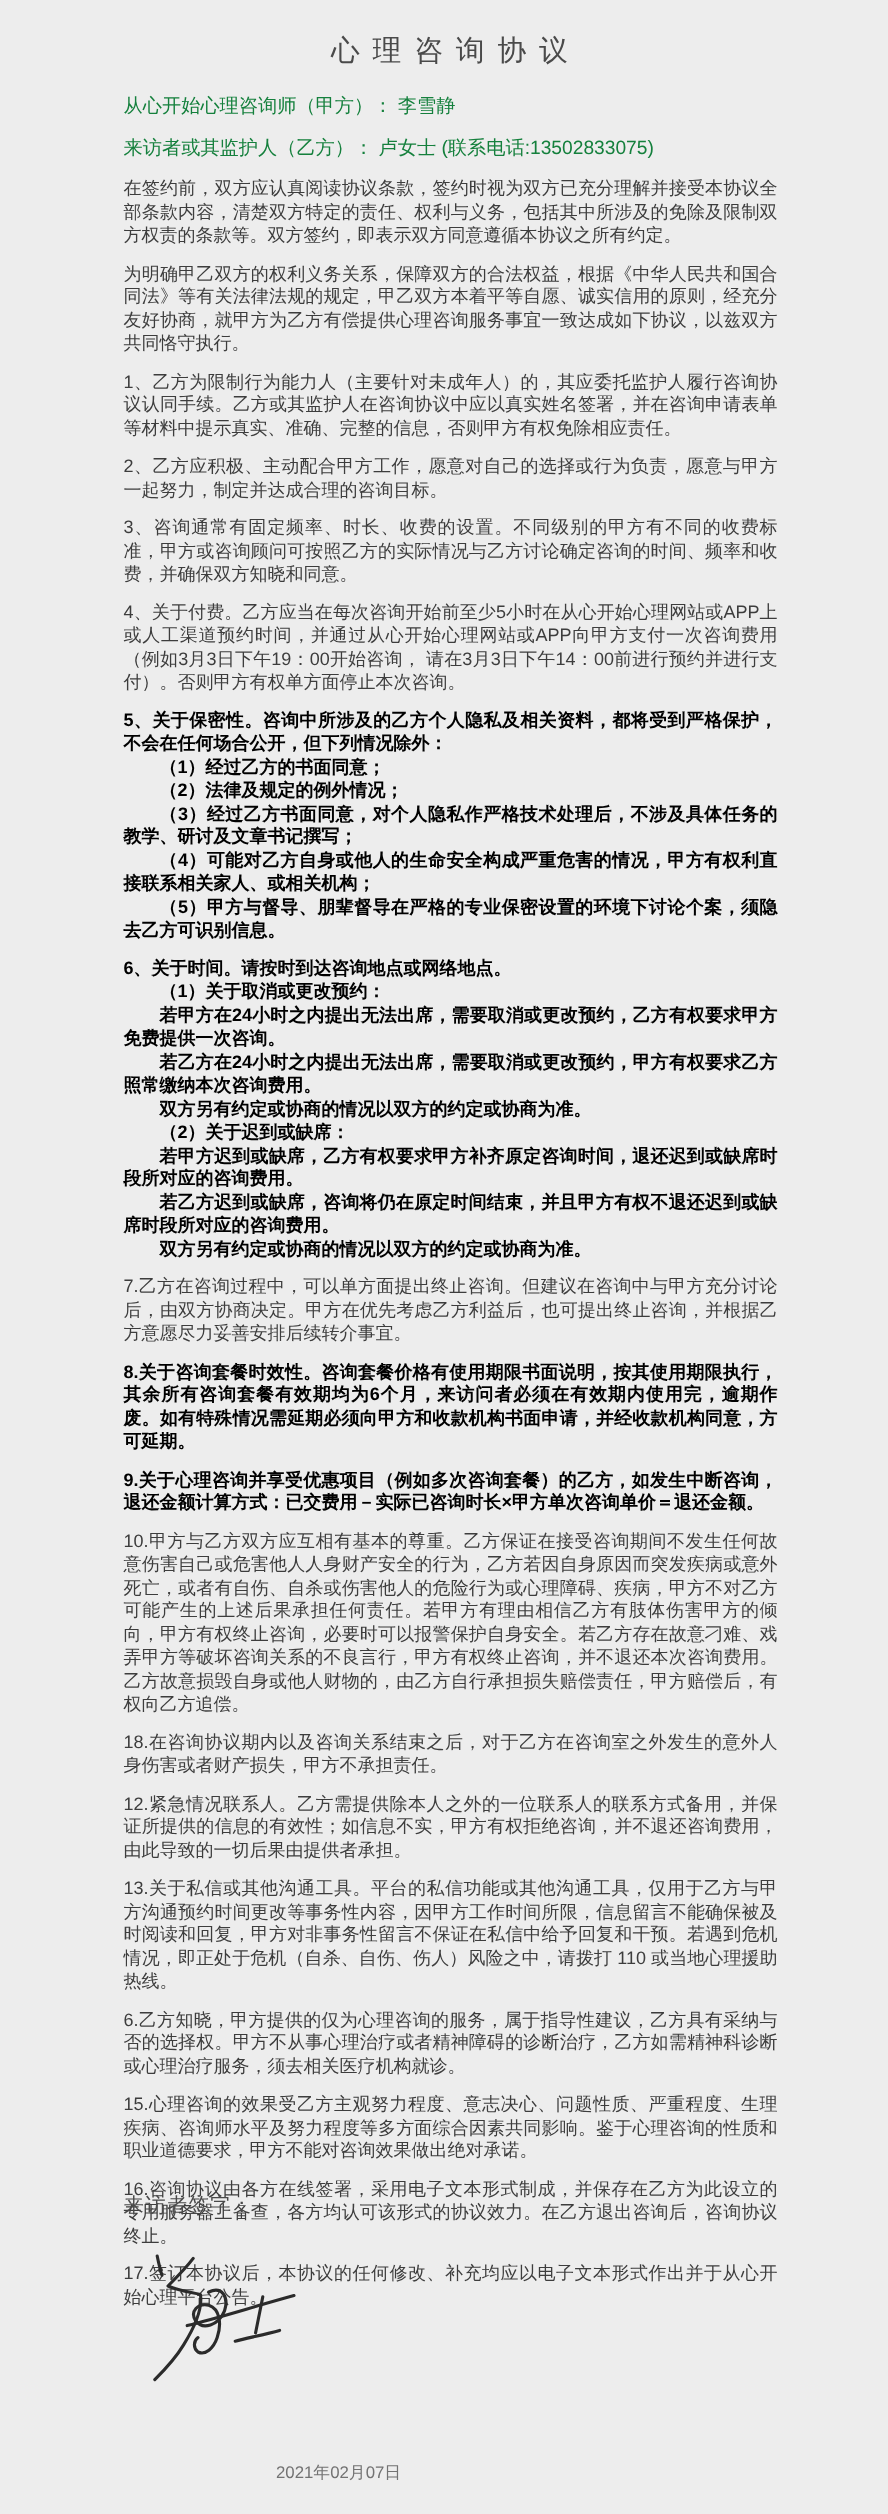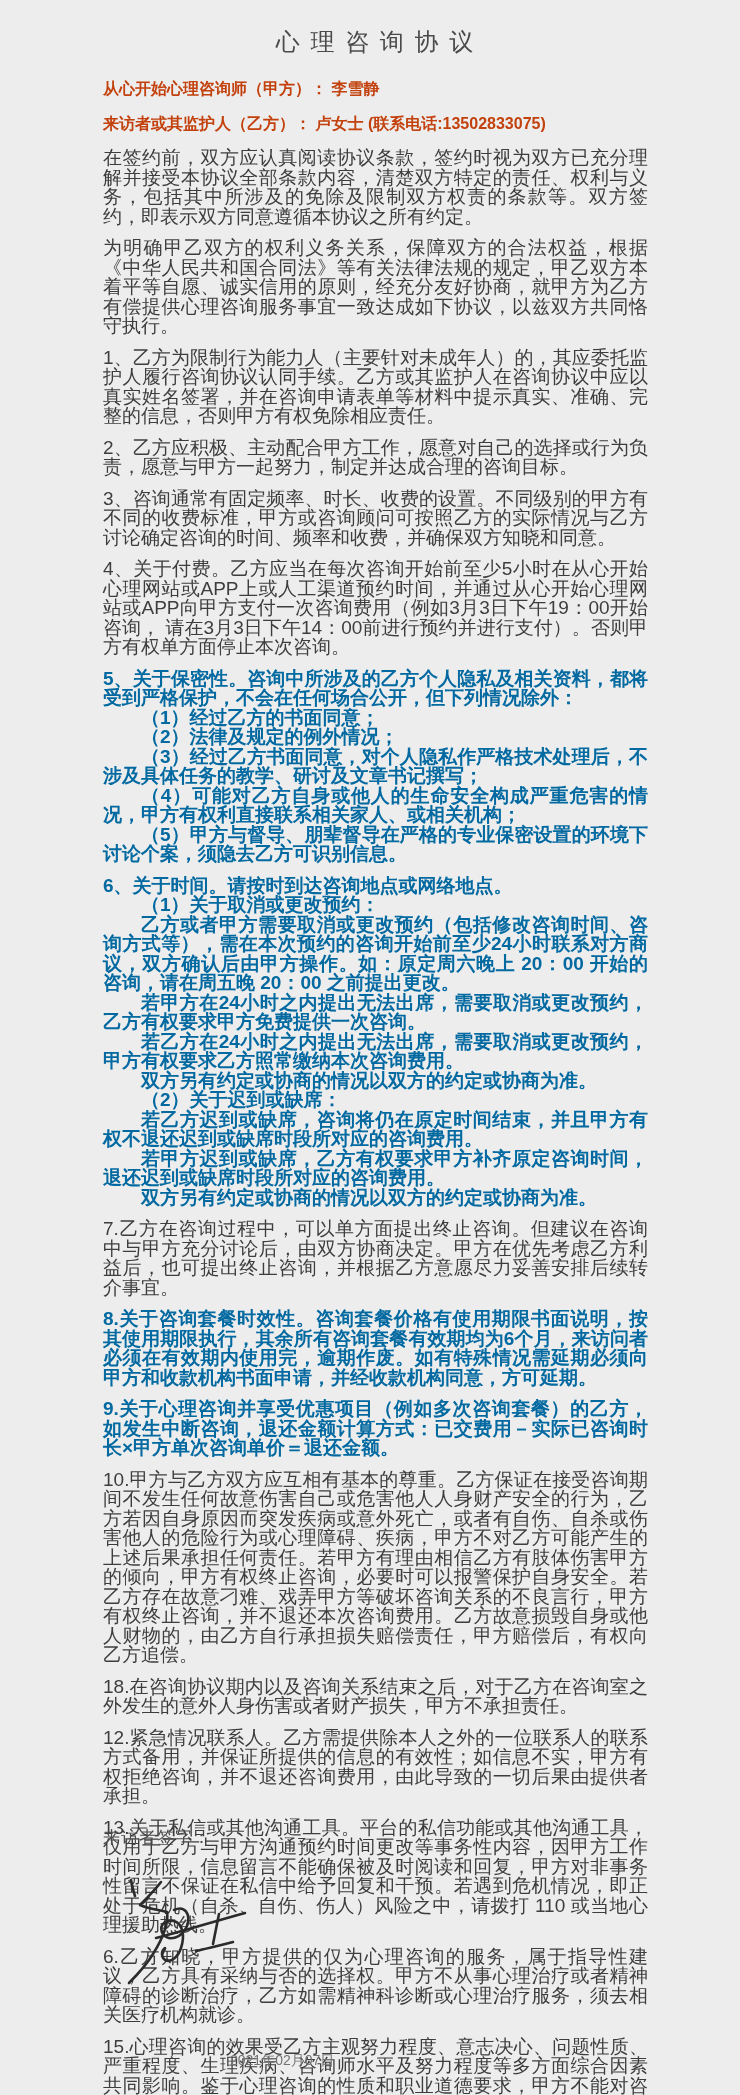--- a/index.html
+++ b/index.html
@@ -25,33 +25,33 @@
   .doc-title {
     font-size:24px;
     font-weight:normal;
     color:#4a4a4a;
     text-align:center;
     letter-spacing:2px;
     margin:6px 0 20px 0;
     white-space:nowrap;
   }
   .party {
-    font-weight:bold;
+    font-weight:normal;
     font-size:16px;
     line-height:22px;
     margin:0 0 13px 0;
-    color:#c2410c;
+    color:#15803d;
   }
   .clauses p {
-    font-size:19px;
+    font-size:15px;
     line-height:19.5px;
     margin:0 0 12px 0;
     text-align:justify;
   }
-  .clauses p.bold { font-weight:bold; color:#0369a1; }
+  .clauses p.bold { font-weight:bold; color:#000000; }
   .clauses p.indent { text-indent:2em; }
   .clauses p.tight { margin-bottom:0; }
   .sign-label {
     position:absolute;
     left:103px;
     top:1826px;
     font-size:17px;
     color:#4a4a4a;
     letter-spacing:1px;
     text-align:right;
@@ -85,27 +85,26 @@
         <p class="">3、咨询通常有固定频率、时长、收费的设置。不同级别的甲方有不同的收费标准，甲方或咨询顾问可按照乙方的实际情况与乙方讨论确定咨询的时间、频率和收费，并确保双方知晓和同意。</p>
         <p class="">4、关于付费。乙方应当在每次咨询开始前至少5小时在从心开始心理网站或APP上或人工渠道预约时间，并通过从心开始心理网站或APP向甲方支付一次咨询费用（例如3月3日下午19：00开始咨询， 请在3月3日下午14：00前进行预约并进行支付）。否则甲方有权单方面停止本次咨询。</p>
         <p class="bold tight">5、关于保密性。咨询中所涉及的乙方个人隐私及相关资料，都将受到严格保护，不会在任何场合公开，但下列情况除外：</p>
         <p class="bold indent tight">（1）经过乙方的书面同意；</p>
         <p class="bold indent tight">（2）法律及规定的例外情况；</p>
         <p class="bold indent tight">（3）经过乙方书面同意，对个人隐私作严格技术处理后，不涉及具体任务的教学、研讨及文章书记撰写；</p>
         <p class="bold indent tight">（4）可能对乙方自身或他人的生命安全构成严重危害的情况，甲方有权利直接联系相关家人、或相关机构；</p>
         <p class="bold indent ">（5）甲方与督导、朋辈督导在严格的专业保密设置的环境下讨论个案，须隐去乙方可识别信息。</p>
         <p class="bold tight">6、关于时间。请按时到达咨询地点或网络地点。</p>
         <p class="bold indent tight">（1）关于取消或更改预约：</p>
-        <p class="bold indent tight">乙方或者甲方需要取消或更改预约（包括修改咨询时间、咨询方式等），需在本次预约的咨询开始前至少24小时联系对方商议，双方确认后由甲方操作。如：原定周六晚上 20：00 开始的咨询，请在周五晚 20：00 之前提出更改。</p>
         <p class="bold indent tight">若甲方在24小时之内提出无法出席，需要取消或更改预约，乙方有权要求甲方免费提供一次咨询。</p>
         <p class="bold indent tight">若乙方在24小时之内提出无法出席，需要取消或更改预约，甲方有权要求乙方照常缴纳本次咨询费用。</p>
         <p class="bold indent tight">双方另有约定或协商的情况以双方的约定或协商为准。</p>
         <p class="bold indent tight">（2）关于迟到或缺席：</p>
+        <p class="bold indent tight">若甲方迟到或缺席，乙方有权要求甲方补齐原定咨询时间，退还迟到或缺席时段所对应的咨询费用。</p>
         <p class="bold indent tight">若乙方迟到或缺席，咨询将仍在原定时间结束，并且甲方有权不退还迟到或缺席时段所对应的咨询费用。</p>
-        <p class="bold indent tight">若甲方迟到或缺席，乙方有权要求甲方补齐原定咨询时间，退还迟到或缺席时段所对应的咨询费用。</p>
         <p class="bold indent ">双方另有约定或协商的情况以双方的约定或协商为准。</p>
         <p class="">7.乙方在咨询过程中，可以单方面提出终止咨询。但建议在咨询中与甲方充分讨论后，由双方协商决定。甲方在优先考虑乙方利益后，也可提出终止咨询，并根据乙方意愿尽力妥善安排后续转介事宜。</p>
         <p class="bold ">8.关于咨询套餐时效性。咨询套餐价格有使用期限书面说明，按其使用期限执行，其余所有咨询套餐有效期均为6个月，来访问者必须在有效期内使用完，逾期作废。如有特殊情况需延期必须向甲方和收款机构书面申请，并经收款机构同意，方可延期。</p>
         <p class="bold ">9.关于心理咨询并享受优惠项目（例如多次咨询套餐）的乙方，如发生中断咨询，退还金额计算方式：已交费用－实际已咨询时长×甲方单次咨询单价＝退还金额。</p>
         <p class="">10.甲方与乙方双方应互相有基本的尊重。乙方保证在接受咨询期间不发生任何故意伤害自己或危害他人人身财产安全的行为，乙方若因自身原因而突发疾病或意外死亡，或者有自伤、自杀或伤害他人的危险行为或心理障碍、疾病，甲方不对乙方可能产生的上述后果承担任何责任。若甲方有理由相信乙方有肢体伤害甲方的倾向，甲方有权终止咨询，必要时可以报警保护自身安全。若乙方存在故意刁难、戏弄甲方等破坏咨询关系的不良言行，甲方有权终止咨询，并不退还本次咨询费用。乙方故意损毁自身或他人财物的，由乙方自行承担损失赔偿责任，甲方赔偿后，有权向乙方追偿。</p>
         <p class="">18.在咨询协议期内以及咨询关系结束之后，对于乙方在咨询室之外发生的意外人身伤害或者财产损失，甲方不承担责任。</p>
         <p class="">12.紧急情况联系人。乙方需提供除本人之外的一位联系人的联系方式备用，并保证所提供的信息的有效性；如信息不实，甲方有权拒绝咨询，并不退还咨询费用，由此导致的一切后果由提供者承担。</p>
         <p class="">13.关于私信或其他沟通工具。平台的私信功能或其他沟通工具，仅用于乙方与甲方沟通预约时间更改等事务性内容，因甲方工作时间所限，信息留言不能确保被及时阅读和回复，甲方对非事务性留言不保证在私信中给予回复和干预。若遇到危机情况，即正处于危机（自杀、自伤、伤人）风险之中，请拨打 110 或当地心理援助热线。</p>
         <p class="">6.乙方知晓，甲方提供的仅为心理咨询的服务，属于指导性建议，乙方具有采纳与否的选择权。甲方不从事心理治疗或者精神障碍的诊断治疗，乙方如需精神科诊断或心理治疗服务，须去相关医疗机构就诊。</p>
         <p class="">15.心理咨询的效果受乙方主观努力程度、意志决心、问题性质、严重程度、生理疾病、咨询师水平及努力程度等多方面综合因素共同影响。鉴于心理咨询的性质和职业道德要求，甲方不能对咨询效果做出绝对承诺。</p>

